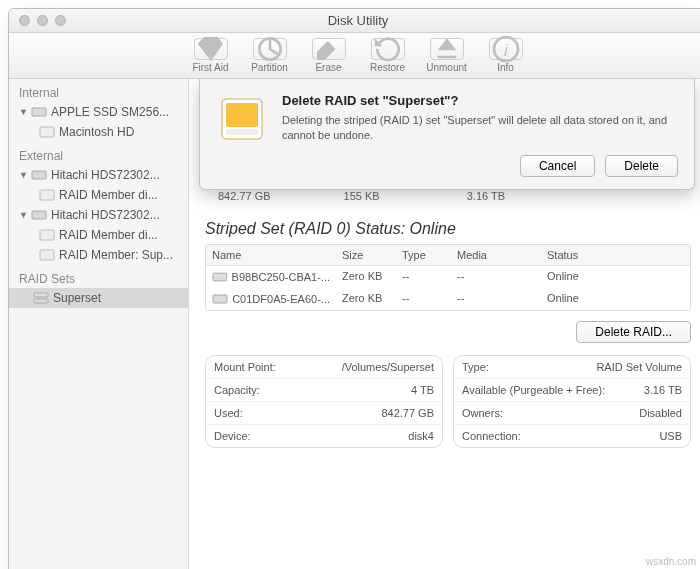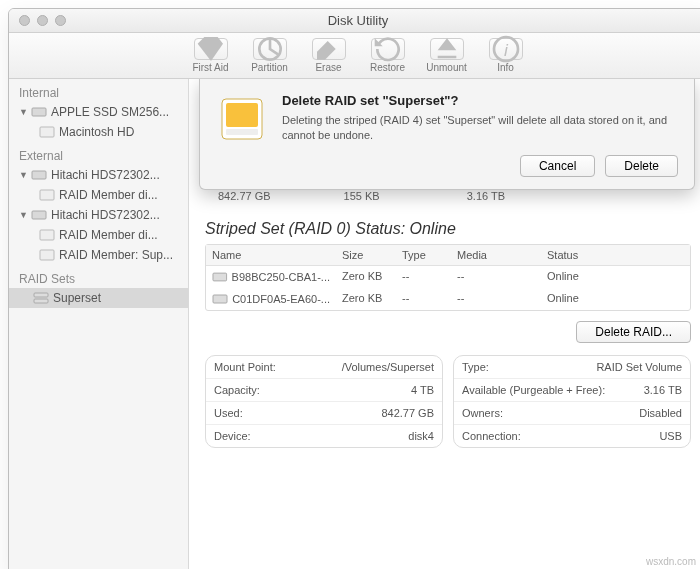--- a/index.html
+++ b/index.html
@@ -183,21 +183,21 @@
       <div class="dialog">
         <div class="dialog-icon">
           <svg viewBox="0 0 52 52">
               <rect x="6" y="6" width="40" height="40" rx="4" fill="#fff" stroke="#d0b050"></rect>
               <rect x="10" y="10" width="32" height="24" rx="2" fill="#f9c13c"></rect>
               <rect x="10" y="36" width="32" height="6" rx="1" fill="#eee"></rect>
             </svg>
         </div>
         <div class="dialog-text">
           <div class="dialog-title">Delete RAID set "Superset"?</div>
-          <div class="dialog-msg">Deleting the striped (RAID 4) set "Superset" will delete all data stored on it, and cannot be undone.</div>
+          <div class="dialog-msg">Deleting the striped (RAID 1) set "Superset" will delete all data stored on it, and cannot be undone.</div>
           <div class="dialog-buttons">
             <button class="btn">Cancel</button>
             <button class="btn">Delete</button>
           </div>
         </div>
       </div>
 
       <div class="usage">
         <div class="bar">
           <div class="seg-used"></div>

